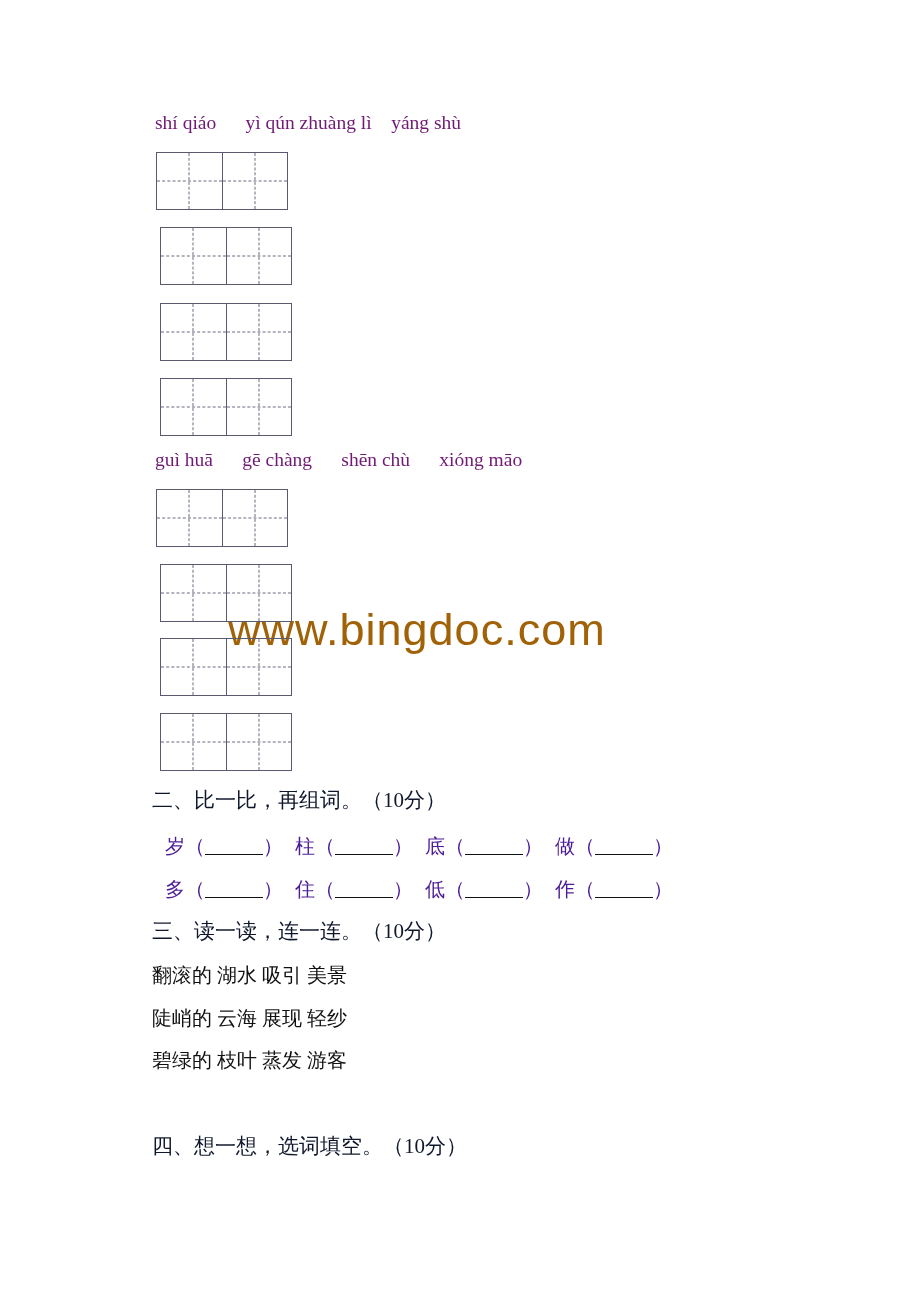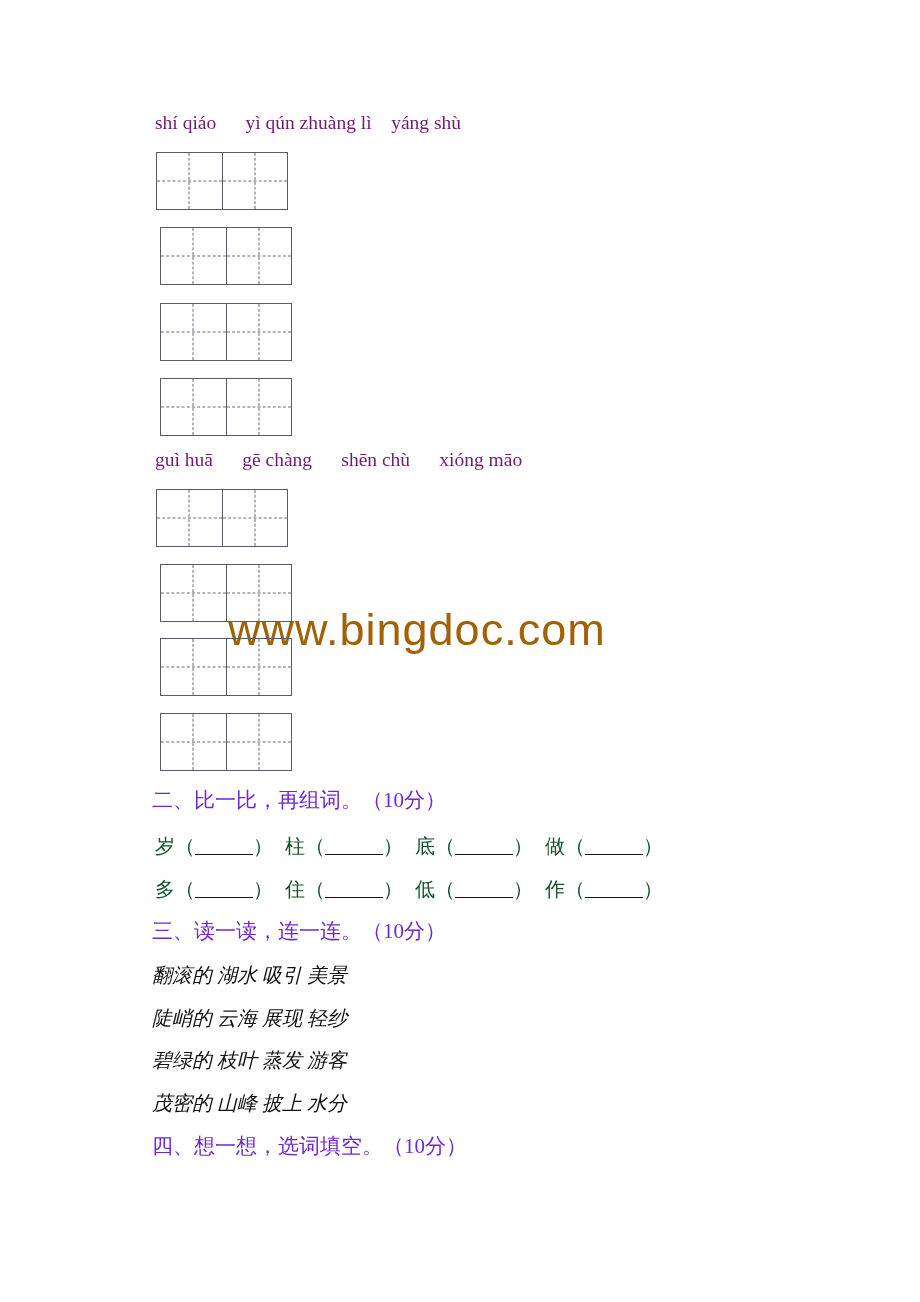--- a/index.html
+++ b/index.html
@@ -96,31 +96,31 @@
     transform: translateY(-0.5px);
   }
 
   
   .section-heading {
     position: absolute;
     left: 152px;
     font-family: "Liberation Serif", "DejaVu Serif", serif;
     font-size: 21px;
     white-space: pre;
-    color: #6d28d9;
+    color: #0f172a;
   }
 
   
   .cizu-row {
     position: absolute;
-    left: 155px;
+    left: 165px;
     font-family: "Liberation Serif", "DejaVu Serif", serif;
     font-size: 20px;
     white-space: nowrap;
-    color: #14532d;
+    color: #4c1d95;
   }
   .cizu-item {
     display: inline-block;
     white-space: nowrap;
   }
   .cizu-item .ch { }
   .cizu-item .blank {
     display: inline-block;
     width: 58px;
     border-bottom: 1px solid #111;
@@ -129,21 +129,20 @@
   .cizu-gap { display: inline-block; width: 12px; }
 
   
   .match-row {
     position: absolute;
     left: 152px;
     font-family: "Liberation Serif", "DejaVu Serif", serif;
     font-size: 20px;
     white-space: pre;
     color: #111;
-    font-style: italic;
   }
 </style>
 </head>
 <body>
 
 <div class="page">
 
   <div class="watermark">www.bingdoc.com</div>
 
   <div class="content">
@@ -200,18 +199,17 @@
 
     <div class="cizu-row" style="top:876px;">
       <span class="cizu-item"><span class="ch">多</span><span>（</span><span class="blank"></span><span>）</span></span><span class="cizu-gap"></span><span class="cizu-item"><span class="ch">住</span><span>（</span><span class="blank"></span><span>）</span></span><span class="cizu-gap"></span><span class="cizu-item"><span class="ch">低</span><span>（</span><span class="blank"></span><span>）</span></span><span class="cizu-gap"></span><span class="cizu-item"><span class="ch">作</span><span>（</span><span class="blank"></span><span>）</span></span>
     </div>
 
     <div class="section-heading" style="top:917px;text-align:right;">三、读一读，连一连。（10分）</div>
 
     <div class="match-row" style="top:962px;">翻滚的 湖水 吸引 美景</div>
     <div class="match-row" style="top:1047px;">碧绿的 枝叶 蒸发 游客</div>
     <div class="match-row" style="top:1005px;">陡峭的 云海 展现 轻纱</div>
-    <div class="match-row" style="top:1090px;">茂密的 山峰 披上 水分</div>
 
     <div class="section-heading" style="top:1132px;">四、想一想，选词填空。（10分）</div>
 
   </div>
 </div>
 
 </body></html>

